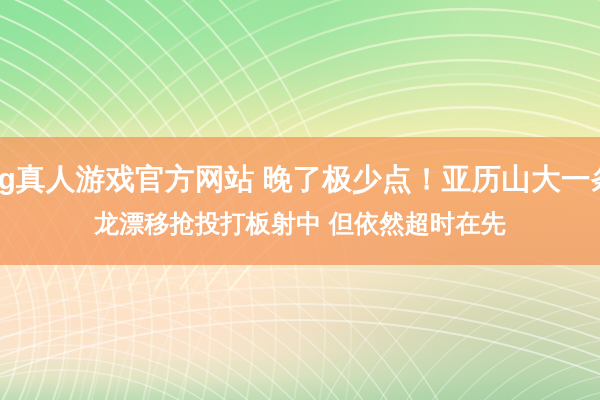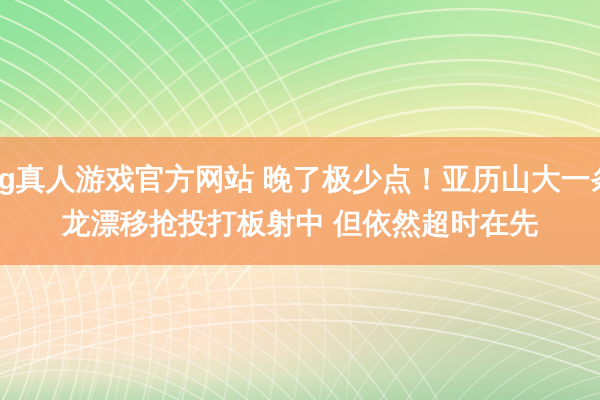--- a/index.html
+++ b/index.html
@@ -106,21 +106,21 @@
     color: #ffffff;
     font-weight: bold;
     font-size: 30px;
     line-height: 44px;
     letter-spacing: 0.3px;
     white-space: nowrap;
     text-align: center;
     font-family: "Liberation Sans", "DejaVu Sans", sans-serif;
   }
   .band-line.l1 { font-size: 29.5px; }
-  .band-line.l2 { font-size: 29px; }
+  .band-line.l2 { font-size: 25px; }
 </style>
 </head>
 <body>
 
 <div id="banner">
 
   <div class="bg-gradient"></div>
   <div class="bg-h-tint"></div>
   <div class="bg-corner-peach"></div>
   <div class="bg-corner-sage"></div>

